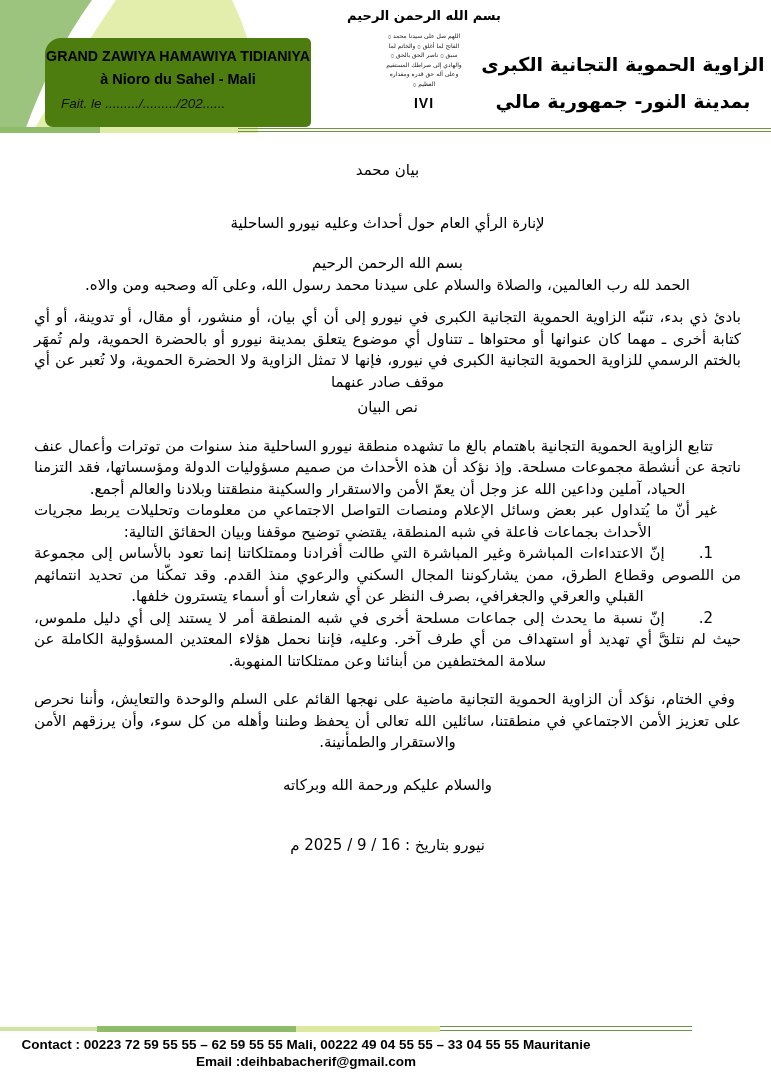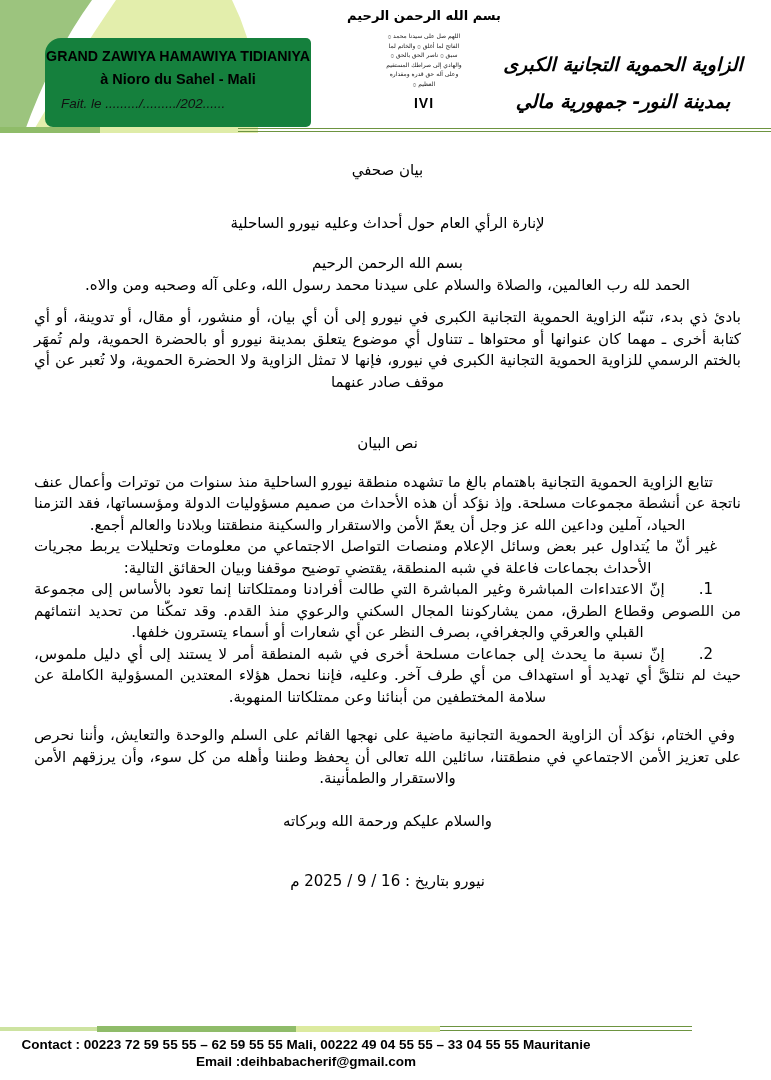--- a/index.html
+++ b/index.html
@@ -1,49 +1,49 @@
 <!DOCTYPE html>
 <html lang="ar"><head>
 <meta charset="utf-8">
 <style>
   html,body{margin:0;padding:0;background:#ffffff;}
   .page{position:relative;width:771px;height:1080px;background:#ffffff;overflow:hidden;
         font-family:"DejaVu Sans",sans-serif;color:#000;}
   
   .hdr{position:absolute;top:0;left:0;width:771px;height:133px;}
   .deco{position:absolute;top:0;left:0;}
-  .card{position:absolute;left:45px;top:38px;width:266px;height:89px;background:#15803d;
+  .card{position:absolute;left:45px;top:38px;width:266px;height:89px;background:#4d7c0f;
         border-radius:16px 5px 5px 8px;font-family:"Liberation Sans",sans-serif;}
   .card .l1{font-weight:bold;font-size:14.2px;text-align:center;margin-top:10px;white-space:nowrap;}
   .card .l2{font-weight:bold;font-size:14.5px;text-align:center;margin-top:7px;}
   .card .l3{font-style:italic;font-size:13.5px;margin-top:9px;padding-left:16px;color:#111;}
   .mid{position:absolute;left:338px;top:0;width:172px;text-align:center;}
   .basmala-top{font-weight:bold;font-size:13px;margin-top:8px;}
   .callig{margin-top:8px;font-size:6px;line-height:9.5px;color:#1a1a1a;}
   .ivi{font-family:"Liberation Sans",sans-serif;font-weight:bold;font-size:14px;
        letter-spacing:1px;margin-top:7px;text-align:center;}
   .right-org{position:absolute;left:480px;top:46px;width:286px;text-align:center;
-             font-weight:bold;font-size:19px;line-height:37px;white-space:nowrap;font-style:italic;}
+             font-weight:bold;font-size:19px;line-height:37px;white-space:nowrap;}
   
   .sep-top{position:absolute;left:0;top:127px;width:771px;height:7px;}
   .dline{position:absolute;top:1px;left:0;width:771px;height:4px;box-sizing:border-box;
          border-top:1.5px solid #6d9440;border-bottom:1.5px solid #6d9440;}
   .seg{position:absolute;top:0;height:6px;}
   .seg-a{left:0;width:100px;background:#8fbc69;}
   .seg-b{left:100px;width:138px;background:#dfeca8;}
   
   .content{position:absolute;top:133px;left:0;width:771px;padding:0 30px 0 34px;
            box-sizing:border-box;direction:rtl;font-size:15px;line-height:21.5px;}
   .c{text-align:center;}
   .j{text-align:justify;text-align-last:center;}
   .title{margin-top:27px;}
   .subtitle{margin-top:31px;}
   .basmala2{margin-top:19px;}
   .notice{margin-top:11px;}
-  .heading{margin-top:40px;}
+  .heading{margin-top:4px;}
   .p1{margin-top:17px;text-indent:28px;}
   .p2{text-indent:24px;}
   .li{text-indent:28px;}
   .numgap{display:inline-block;width:34px;}
   .closing{margin-top:17px;text-indent:6px;}
   .salutation{margin-top:21px;}
   .dateline{margin-top:39px;}
   
   .ftr{position:absolute;left:0;top:1025px;width:612px;font-family:"Liberation Sans",sans-serif;}
   .fbar{position:relative;height:8px;}
@@ -92,21 +92,21 @@
     </div>
   </div>
 
   <div class="sep-top">
     <div class="dline"></div>
     <div class="seg seg-a"></div>
     <div class="seg seg-b"></div>
   </div>
 
   <div class="content">
-    <div class="c title">بيان صحفي</div>
+    <div class="c title">بيان محمد</div>
     <div class="c subtitle">لإنارة الرأي العام حول أحداث وعليه نيورو الساحلية</div>
     <div class="c basmala2">بسم الله الرحمن الرحيم</div>
     <div class="j">الحمد لله رب العالمين، والصلاة والسلام على سيدنا محمد رسول الله، وعلى آله وصحبه ومن والاه.</div>
     <div class="j notice">بادئ ذي بدء، تنبّه الزاوية الحموية التجانية الكبرى في نيورو إلى أن أي بيان، أو منشور، أو مقال، أو تدوينة، أو أي كتابة أخرى ـ مهما كان عنوانها أو محتواها ـ تتناول أي موضوع يتعلق بمدينة نيورو أو بالحضرة الحموية، ولم تُمهَر بالختم الرسمي للزاوية الحموية التجانية الكبرى في نيورو، فإنها لا تمثل الزاوية ولا الحضرة الحموية، ولا تُعبر عن أي موقف صادر عنهما</div>
     <div class="c heading">نص البيان</div>
     <div class="j p1">تتابع الزاوية الحموية التجانية باهتمام بالغ ما تشهده منطقة نيورو الساحلية منذ سنوات من توترات وأعمال عنف ناتجة عن أنشطة مجموعات مسلحة. وإذ نؤكد أن هذه الأحداث من صميم مسؤوليات الدولة ومؤسساتها، فقد التزمنا الحياد، آملين وداعين الله عز وجل أن يعمّ الأمن والاستقرار والسكينة منطقتنا وبلادنا والعالم أجمع.</div>
     <div class="j p2">غير أنّ ما يُتداول عبر بعض وسائل الإعلام ومنصات التواصل الاجتماعي من معلومات وتحليلات يربط مجريات الأحداث بجماعات فاعلة في شبه المنطقة، يقتضي توضيح موقفنا وبيان الحقائق التالية:</div>
     <div class="j li">
       <span>1.</span><span class="numgap"></span><span>إنّ الاعتداءات المباشرة وغير المباشرة التي طالت أفرادنا وممتلكاتنا إنما تعود بالأساس إلى مجموعة من اللصوص وقطاع الطرق، ممن يشاركوننا المجال السكني والرعوي منذ القدم. وقد تمكّنا من تحديد انتمائهم القبلي والعرقي والجغرافي، بصرف النظر عن أي شعارات أو أسماء يتسترون خلفها.</span>
     </div>

